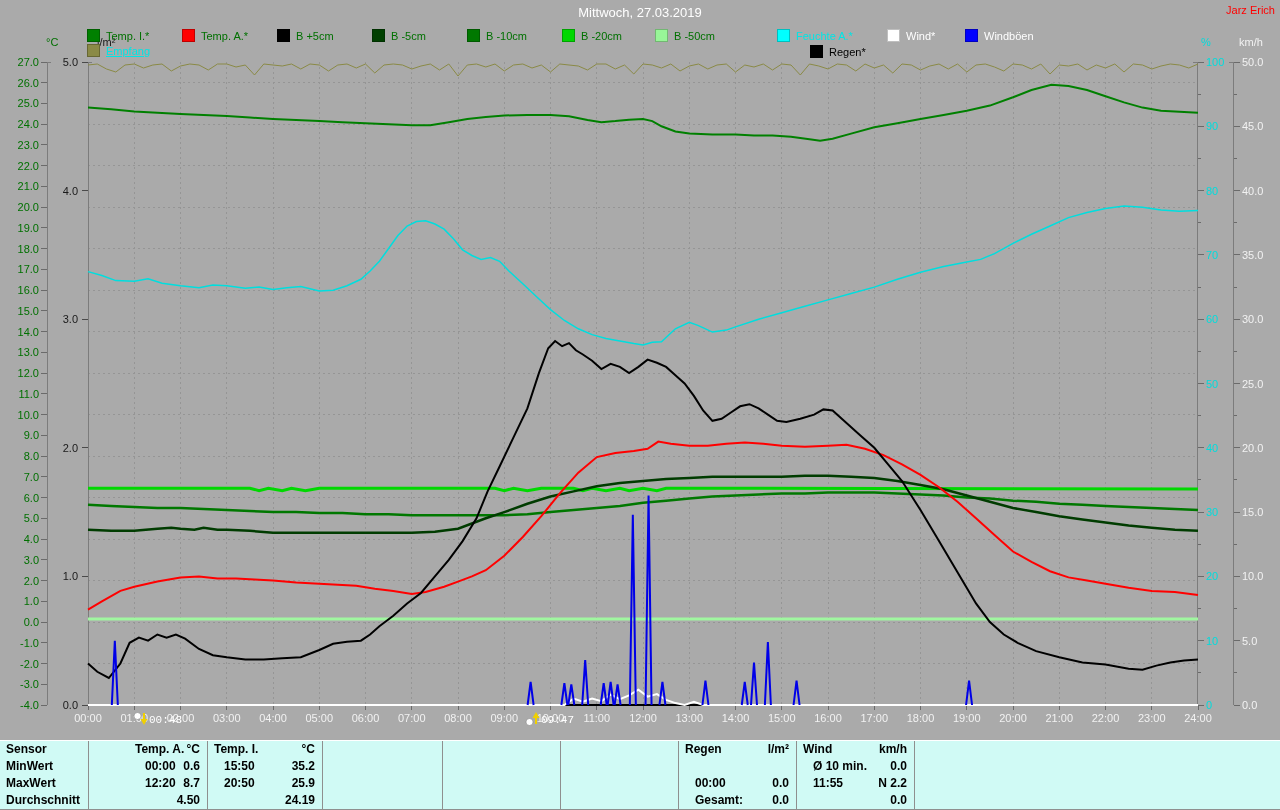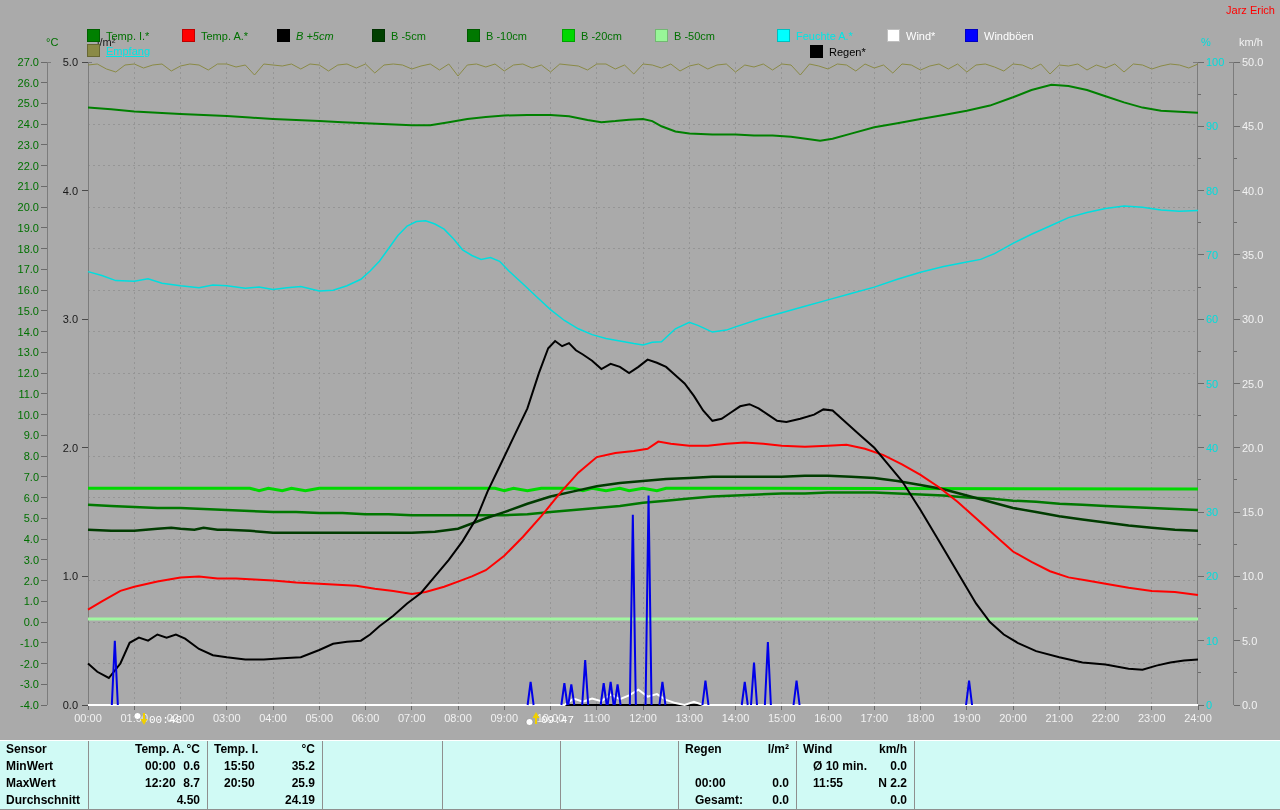--- a/index.html
+++ b/index.html
@@ -23,31 +23,32 @@
   .trow{height:17px;line-height:17px;display:flex;white-space:nowrap;overflow:hidden;}
   .tcell-l{flex:1 1 50%;padding-left:16px;}
   .tcell-r{flex:1 1 50%;text-align:right;padding-right:7px;}
   .thead-l{flex:1 1 50%;padding-left:6px;}
   .rowlabel{padding-left:6px;}
 </style>
 </head>
 <body>
 
 <div id="screen">
+  <div id="title" class="abs">Mittwoch, 27.03.2019</div>
   <div id="owner" class="abs">Jarz Erich</div>
 
   <div class="abs axis-header" style="left:46px;top:36px;color:#007000">°C</div>
   <div class="abs axis-header" style="left:97px;top:36px;color:#1a1a1a">l/m²</div>
   <div class="abs axis-header" style="left:1201px;top:36px;color:#00dcdc">%</div>
   <div class="abs axis-header" style="left:1239px;top:36px;color:#f2f2f2">km/h</div>
 
   <div id="legend">
       <div class="legend-item" style="left: 87px; color: rgb(0, 112, 0);"><span class="swatch" style="background: rgb(0, 128, 0);"></span><span>Temp. I.*</span></div>
       <div class="legend-item" style="left: 182px; color: rgb(0, 112, 0);"><span class="swatch" style="background: rgb(255, 0, 0);"></span><span>Temp. A.*</span></div>
-      <div class="legend-item" style="left: 277px; color: rgb(0, 112, 0); font-style: italic;"><span class="swatch" style="background: rgb(0, 0, 0);"></span><span>B +5cm</span></div>
+      <div class="legend-item" style="left: 277px; color: rgb(0, 112, 0);"><span class="swatch" style="background: rgb(0, 0, 0);"></span><span>B +5cm</span></div>
       <div class="legend-item" style="left: 372px; color: rgb(0, 112, 0);"><span class="swatch" style="background: rgb(0, 64, 0);"></span><span>B -5cm</span></div>
       <div class="legend-item" style="left: 467px; color: rgb(0, 112, 0);"><span class="swatch" style="background: rgb(0, 120, 0);"></span><span>B -10cm</span></div>
       <div class="legend-item" style="left: 562px; color: rgb(0, 112, 0);"><span class="swatch" style="background: rgb(0, 216, 0);"></span><span>B -20cm</span></div>
       <div class="legend-item" style="left: 655px; color: rgb(0, 112, 0);"><span class="swatch" style="background: rgb(152, 245, 152);"></span><span>B -50cm</span></div>
       <div class="legend-item" style="left: 733px; color: rgb(0, 229, 229); padding-left: 44px;"><span class="swatch" style="background: rgb(0, 255, 255);"></span><span>Feuchte A.*</span></div>
       <div class="legend-item" style="left: 810px; color: rgb(0, 0, 0); margin-top: 16px;"><span class="swatch" style="background: rgb(0, 0, 0);"></span><span>Regen*</span></div>
       <div class="legend-item" style="left: 887px; color: rgb(255, 255, 255);"><span class="swatch" style="background: rgb(255, 255, 255);"></span><span>Wind*</span></div>
       <div class="legend-item" style="left: 965px; color: rgb(255, 255, 255);"><span class="swatch" style="background: rgb(0, 0, 255);"></span><span>Windböen</span></div>
       <div class="legend-item row2" style="left: 87px; color: rgb(0, 229, 229);"><span class="swatch" style="background: rgb(138, 138, 70);"></span><span>Empfang</span></div>
     </div>

